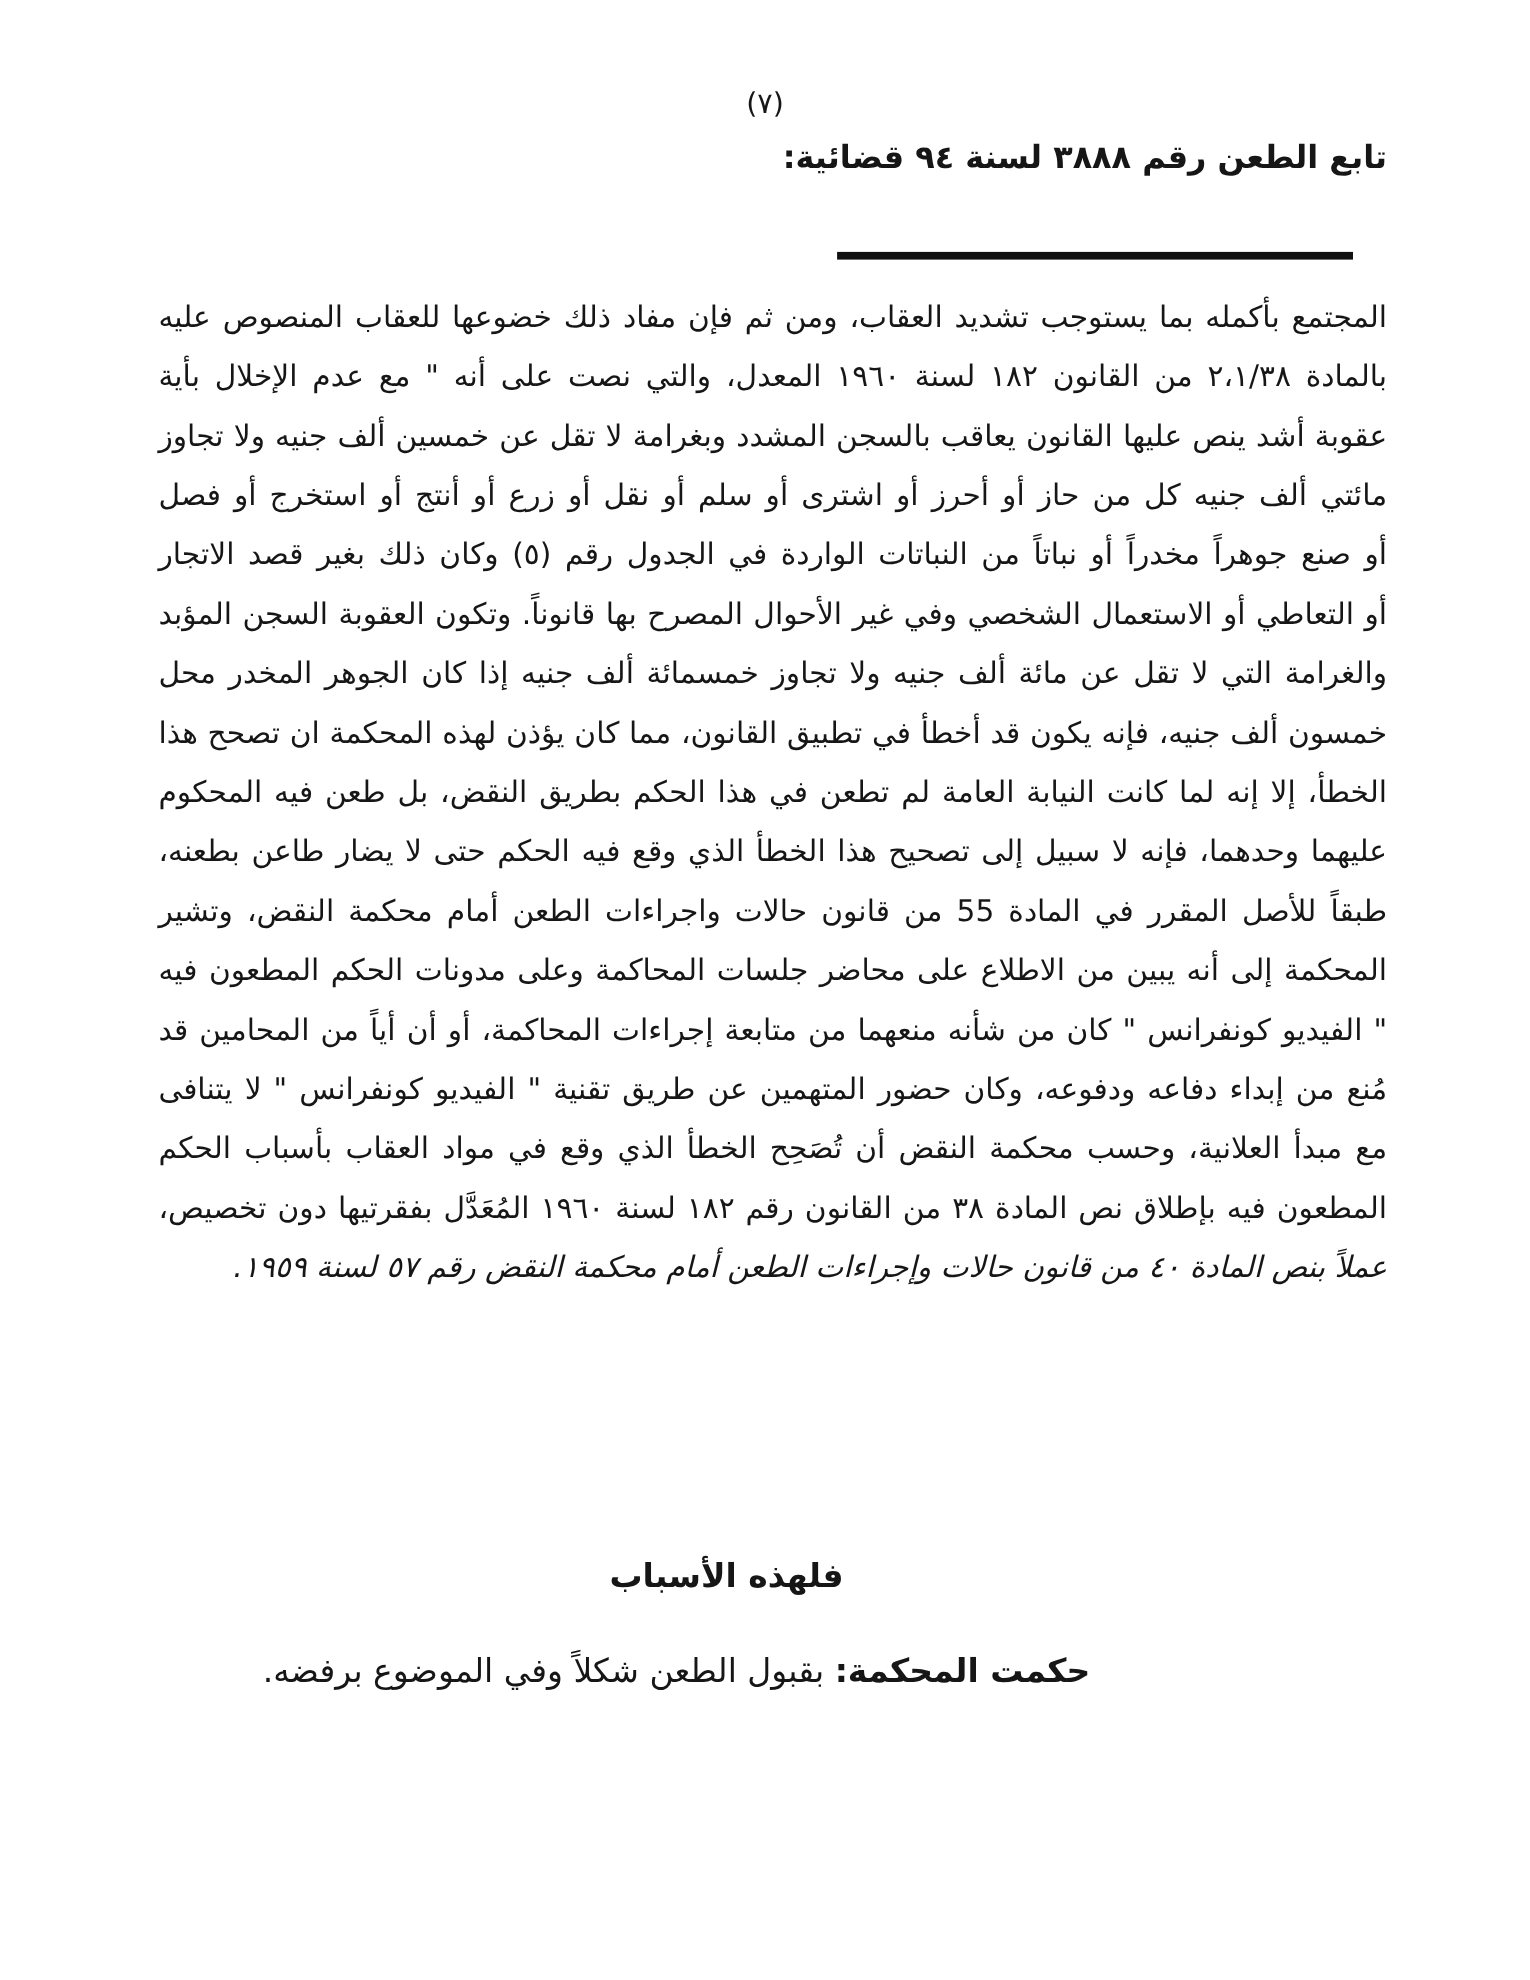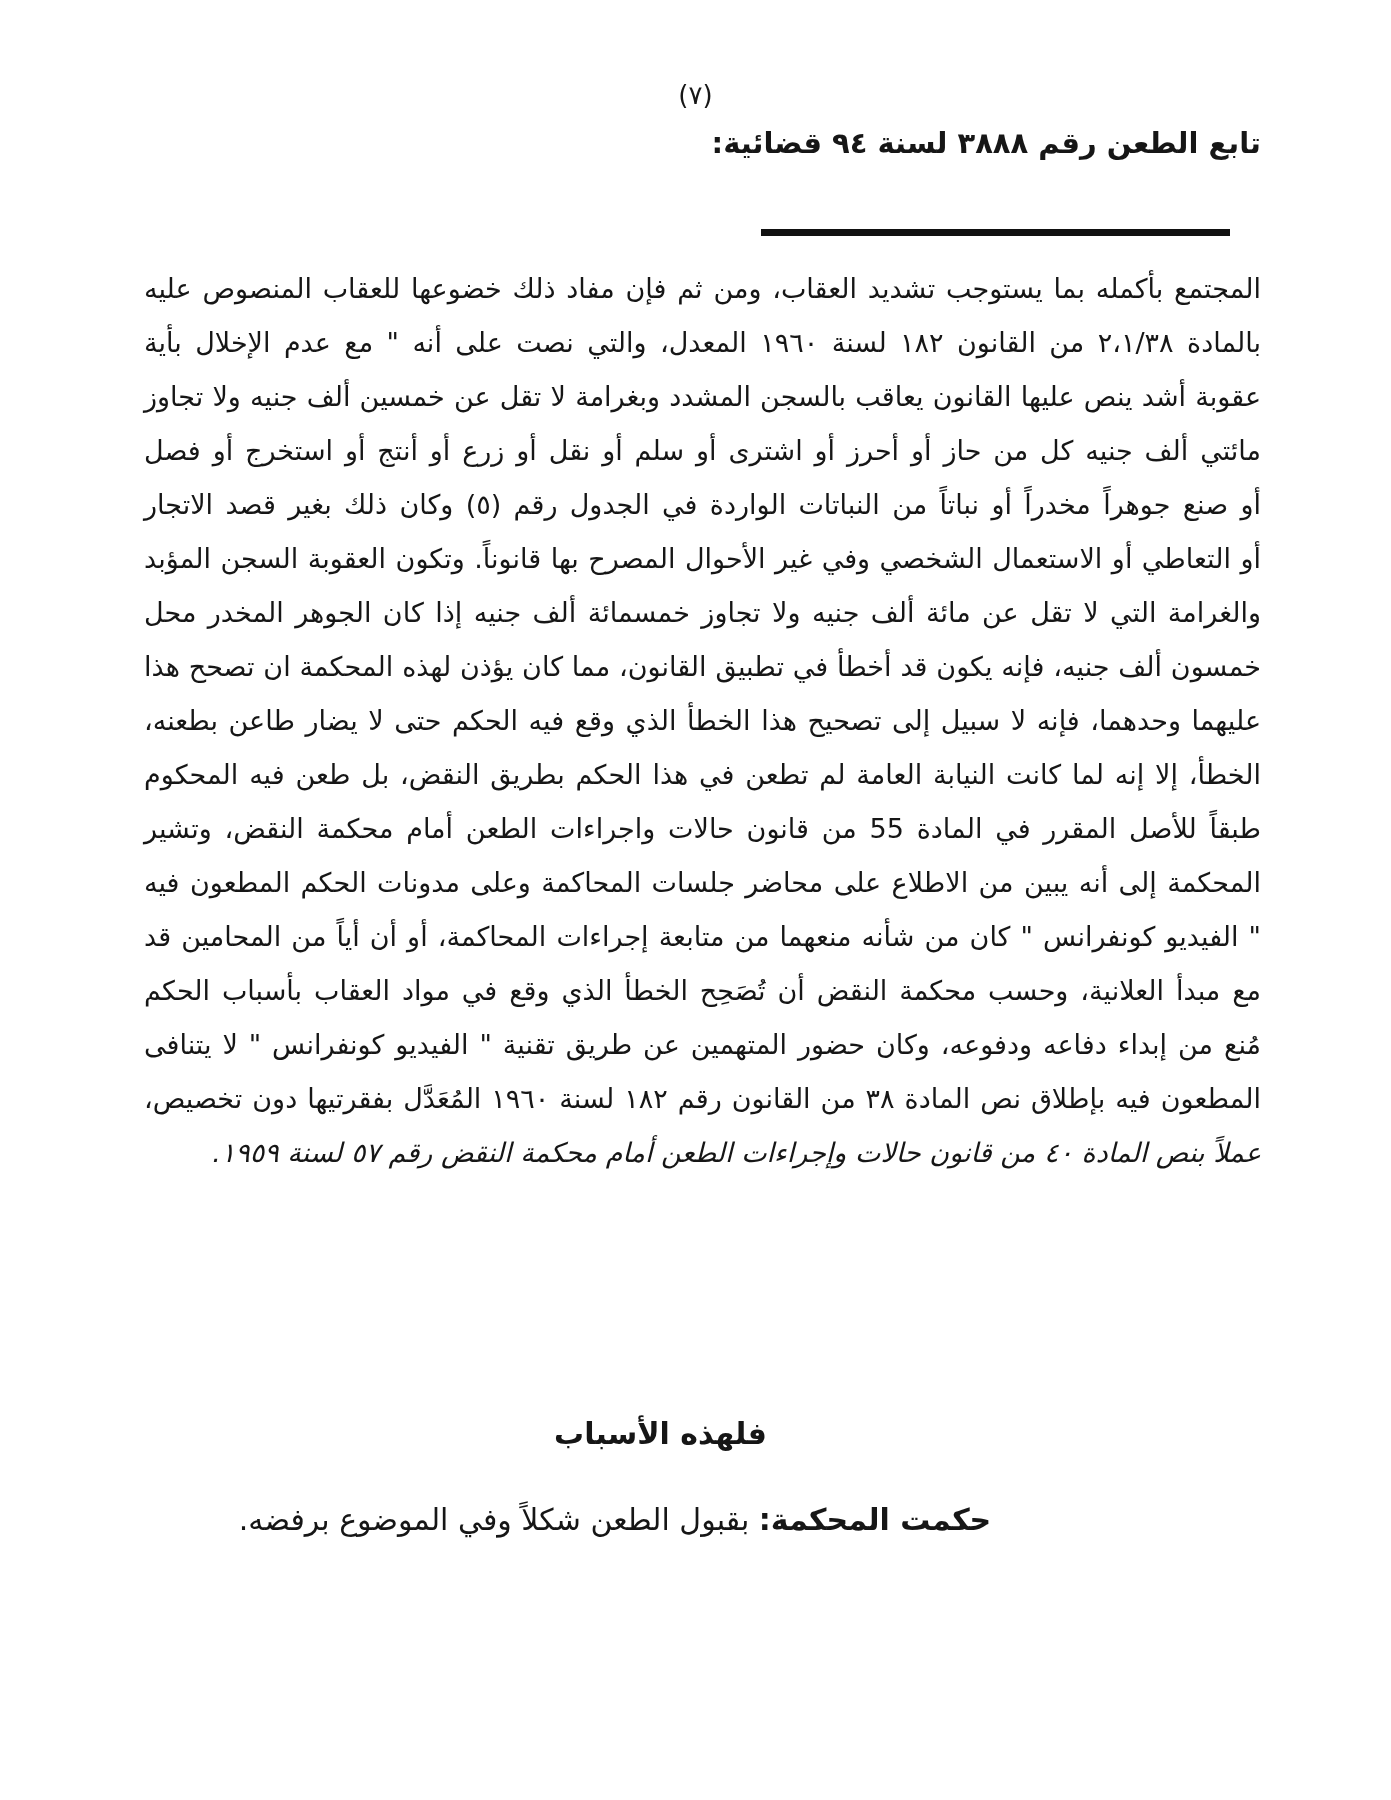--- a/index.html
+++ b/index.html
@@ -96,27 +96,27 @@
 
   <div class="body-text">
       <div class="line">المجتمع بأكمله بما يستوجب تشديد العقاب، ومن ثم فإن مفاد ذلك خضوعها للعقاب المنصوص عليه</div>
       <div class="line">بالمادة ٢،١/٣٨ من القانون ١٨٢ لسنة ١٩٦٠ المعدل، والتي نصت على أنه " مع عدم الإخلال بأية</div>
       <div class="line">عقوبة أشد ينص عليها القانون يعاقب بالسجن المشدد وبغرامة لا تقل عن خمسين ألف جنيه ولا تجاوز</div>
       <div class="line">مائتي ألف جنيه كل من حاز أو أحرز أو اشترى أو سلم أو نقل أو زرع أو أنتج أو استخرج أو فصل</div>
       <div class="line">أو صنع جوهراً مخدراً أو نباتاً من النباتات الواردة في الجدول رقم (٥) وكان ذلك بغير قصد الاتجار</div>
       <div class="line">أو التعاطي أو الاستعمال الشخصي وفي غير الأحوال المصرح بها قانوناً. وتكون العقوبة السجن المؤبد</div>
       <div class="line">والغرامة التي لا تقل عن مائة ألف جنيه ولا تجاوز خمسمائة ألف جنيه إذا كان الجوهر المخدر محل</div>
       <div class="line">خمسون ألف جنيه، فإنه يكون قد أخطأ في تطبيق القانون، مما كان يؤذن لهذه المحكمة ان تصحح هذا</div>
+      <div class="line">الخطأ، إلا إنه لما كانت النيابة العامة لم تطعن في هذا الحكم بطريق النقض، بل طعن فيه المحكوم</div>
       <div class="line">عليهما وحدهما، فإنه لا سبيل إلى تصحيح هذا الخطأ الذي وقع فيه الحكم حتى لا يضار طاعن بطعنه،</div>
-      <div class="line">الخطأ، إلا إنه لما كانت النيابة العامة لم تطعن في هذا الحكم بطريق النقض، بل طعن فيه المحكوم</div>
       <div class="line">طبقاً للأصل المقرر في المادة 55 من قانون حالات واجراءات الطعن أمام محكمة النقض، وتشير</div>
       <div class="line">المحكمة إلى أنه يبين من الاطلاع على محاضر جلسات المحاكمة وعلى مدونات الحكم المطعون فيه</div>
       <div class="line">" الفيديو كونفرانس " كان من شأنه منعهما من متابعة إجراءات المحاكمة، أو أن أياً من المحامين قد</div>
+      <div class="line">مُنع من إبداء دفاعه ودفوعه، وكان حضور المتهمين عن طريق تقنية " الفيديو كونفرانس " لا يتنافى</div>
       <div class="line">مع مبدأ العلانية، وحسب محكمة النقض أن تُصَحِح الخطأ الذي وقع في مواد العقاب بأسباب الحكم</div>
-      <div class="line">مُنع من إبداء دفاعه ودفوعه، وكان حضور المتهمين عن طريق تقنية " الفيديو كونفرانس " لا يتنافى</div>
       <div class="line">المطعون فيه بإطلاق نص المادة ٣٨ من القانون رقم ١٨٢ لسنة ١٩٦٠ المُعَدَّل بفقرتيها دون تخصيص،</div>
       <div class="line last">عملاً بنص المادة ٤٠ من قانون حالات وإجراءات الطعن أمام محكمة النقض رقم ٥٧ لسنة ١٩٥٩.</div>
     </div>
 
   <div class="reasons-heading">فلهذه الأسباب</div>
 
   <div class="verdict-line">
     <span class="verdict-label">حكمت المحكمة:</span>
     <span class="verdict-text"> <span>بقبول الطعن شكلاً وفي الموضوع برفضه.</span></span>
   </div>

